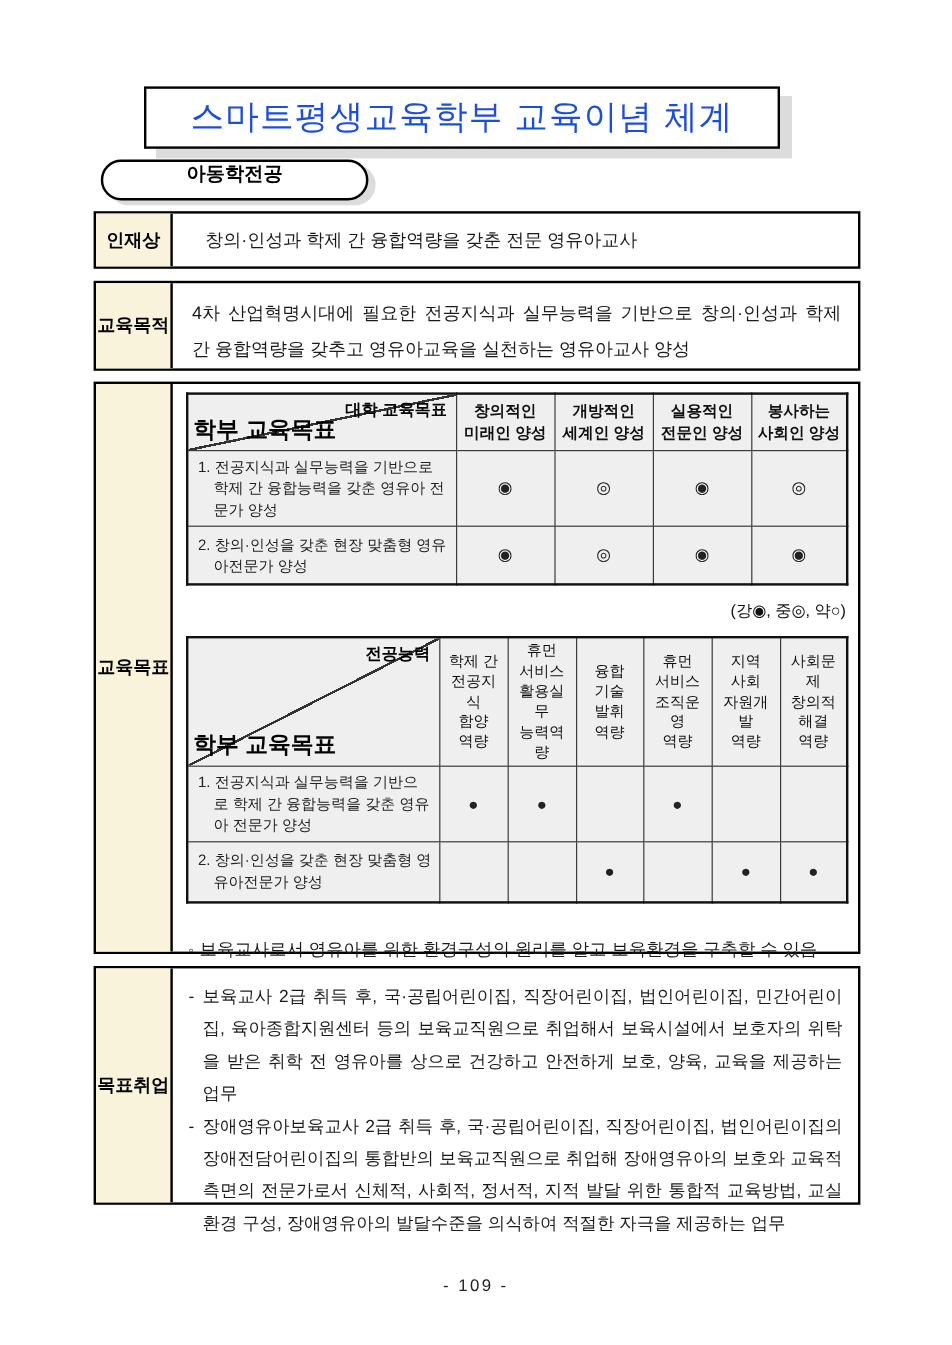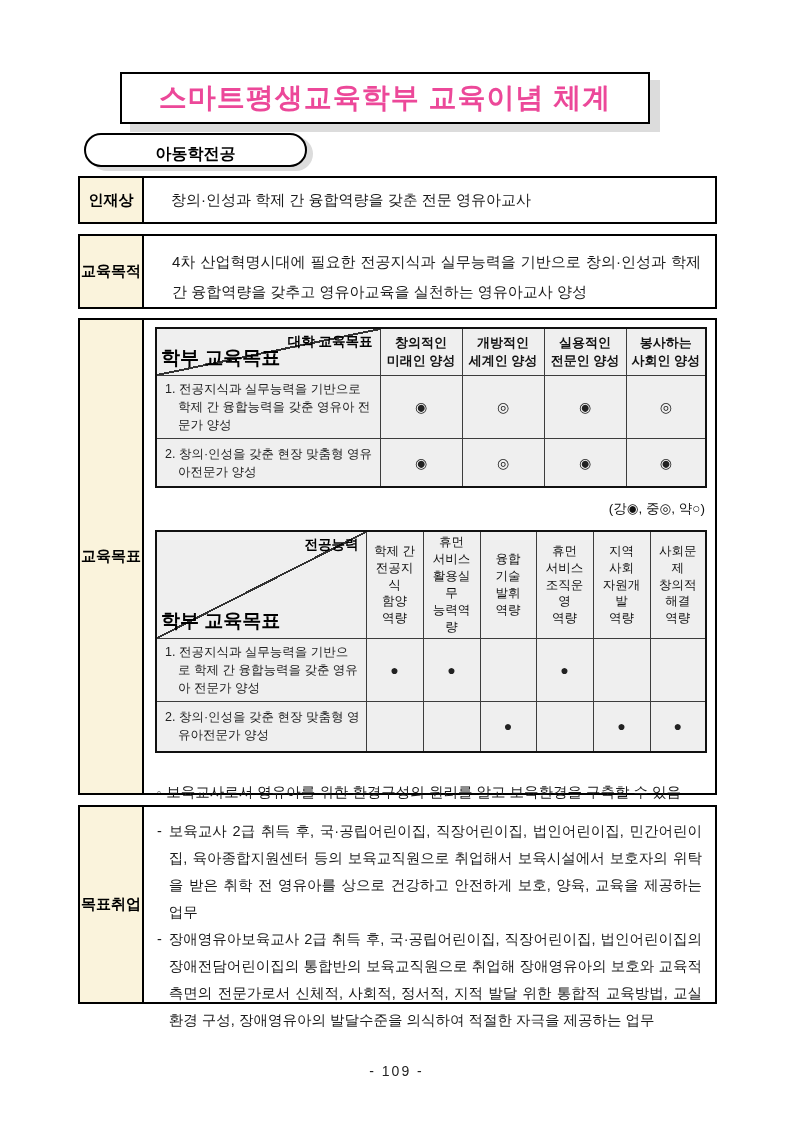--- a/index.html
+++ b/index.html
@@ -7,45 +7,45 @@
   body { font-family:"Liberation Sans","DejaVu Sans",sans-serif; color:#1a1a1a; }
   .page { position:relative; width:793px; height:1121px; background:#ffffff; margin:0 auto; overflow:hidden; }
 
   
   .title-box {
     position:absolute; left:120px; top:72px; width:530px; height:52px;
     background:#ffffff; border:2px solid #000;
     box-shadow:10px 8px 0 #dcdcdc;
     display:flex; align-items:center; justify-content:center;
   }
-  .title-box .t { font-size:28px; font-weight:700; letter-spacing:1px; color:#ec4899; }
+  .title-box .t { font-size:28px; font-weight:400; letter-spacing:1px; color:#1d4ed8; }
 
   
   .pill {
     position:absolute; left:84px; top:133px; width:223px; height:34px;
     background:#ffffff; border:2px solid #000; border-radius:18px;
     box-shadow:6px 4px 0 #dcdcdc;
-    display:flex; align-items:flex-end; justify-content:center;
+    display:flex; align-items:flex-start; justify-content:center;
   }
   .pill .t { font-size:16px; font-weight:bold; color:#000; }
 
   
   .section { position:absolute; left:78px; width:639px; border:2px solid #000; background:#fff; display:flex; }
   .sec-label {
     flex:0 0 64px; background:#faf3dc; border-right:2px solid #000;
     display:flex; align-items:center; justify-content:center;
     font-weight:bold; font-size:15px; color:#000; 
   }
   .sec-body { flex:1 1 auto; position:relative; min-width:0; }
 
   .sec-injaesang { top:176px; height:48px; }
   .sec-injaesang .sec-body { display:flex; align-items:center; padding:0 27px; font-size:15px; }
 
   .sec-purpose { top:234px; height:75px; }
-  .sec-purpose .sec-body { padding:11px 14px 0 28px; font-size:15px; line-height:30px; text-align:justify; }
+  .sec-purpose .sec-body { padding:11px 14px 0 16px; font-size:15px; line-height:30px; text-align:justify; }
 
   .sec-goals { top:318px; height:477px; }
   .sec-goals .sec-body { padding:7px 8px 4px 11px; }
 
   .sec-jobs { top:805px; height:199px; }
   .sec-jobs .sec-body { padding:11px 13px 0 13px; font-size:14.5px; line-height:27px; }
 
   
   table.matrix { border-collapse:collapse; background:#efefef; width:550px; table-layout:fixed; border:2px solid #111; }
   table.matrix td, table.matrix th { border:1.5px solid #3c3c3c; padding:2px 4px; vertical-align:middle; }

